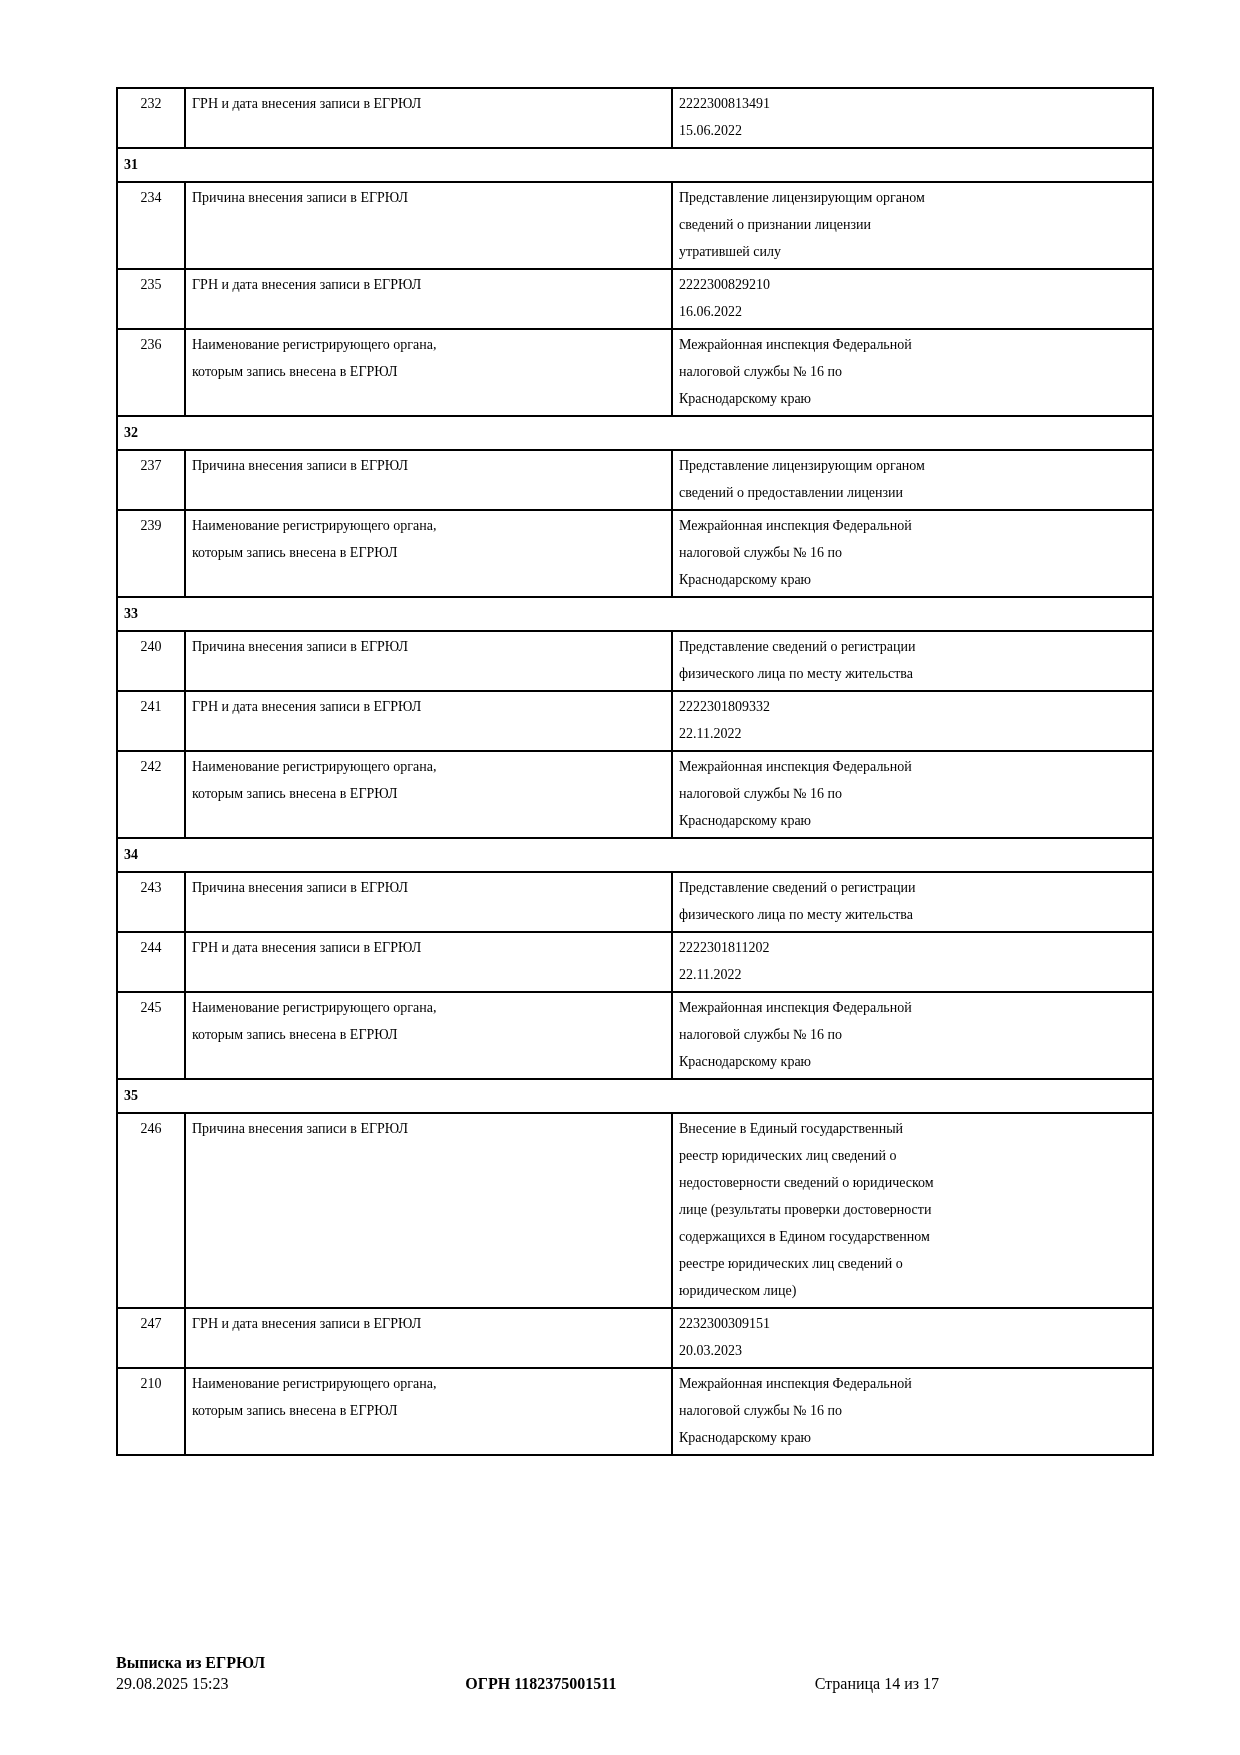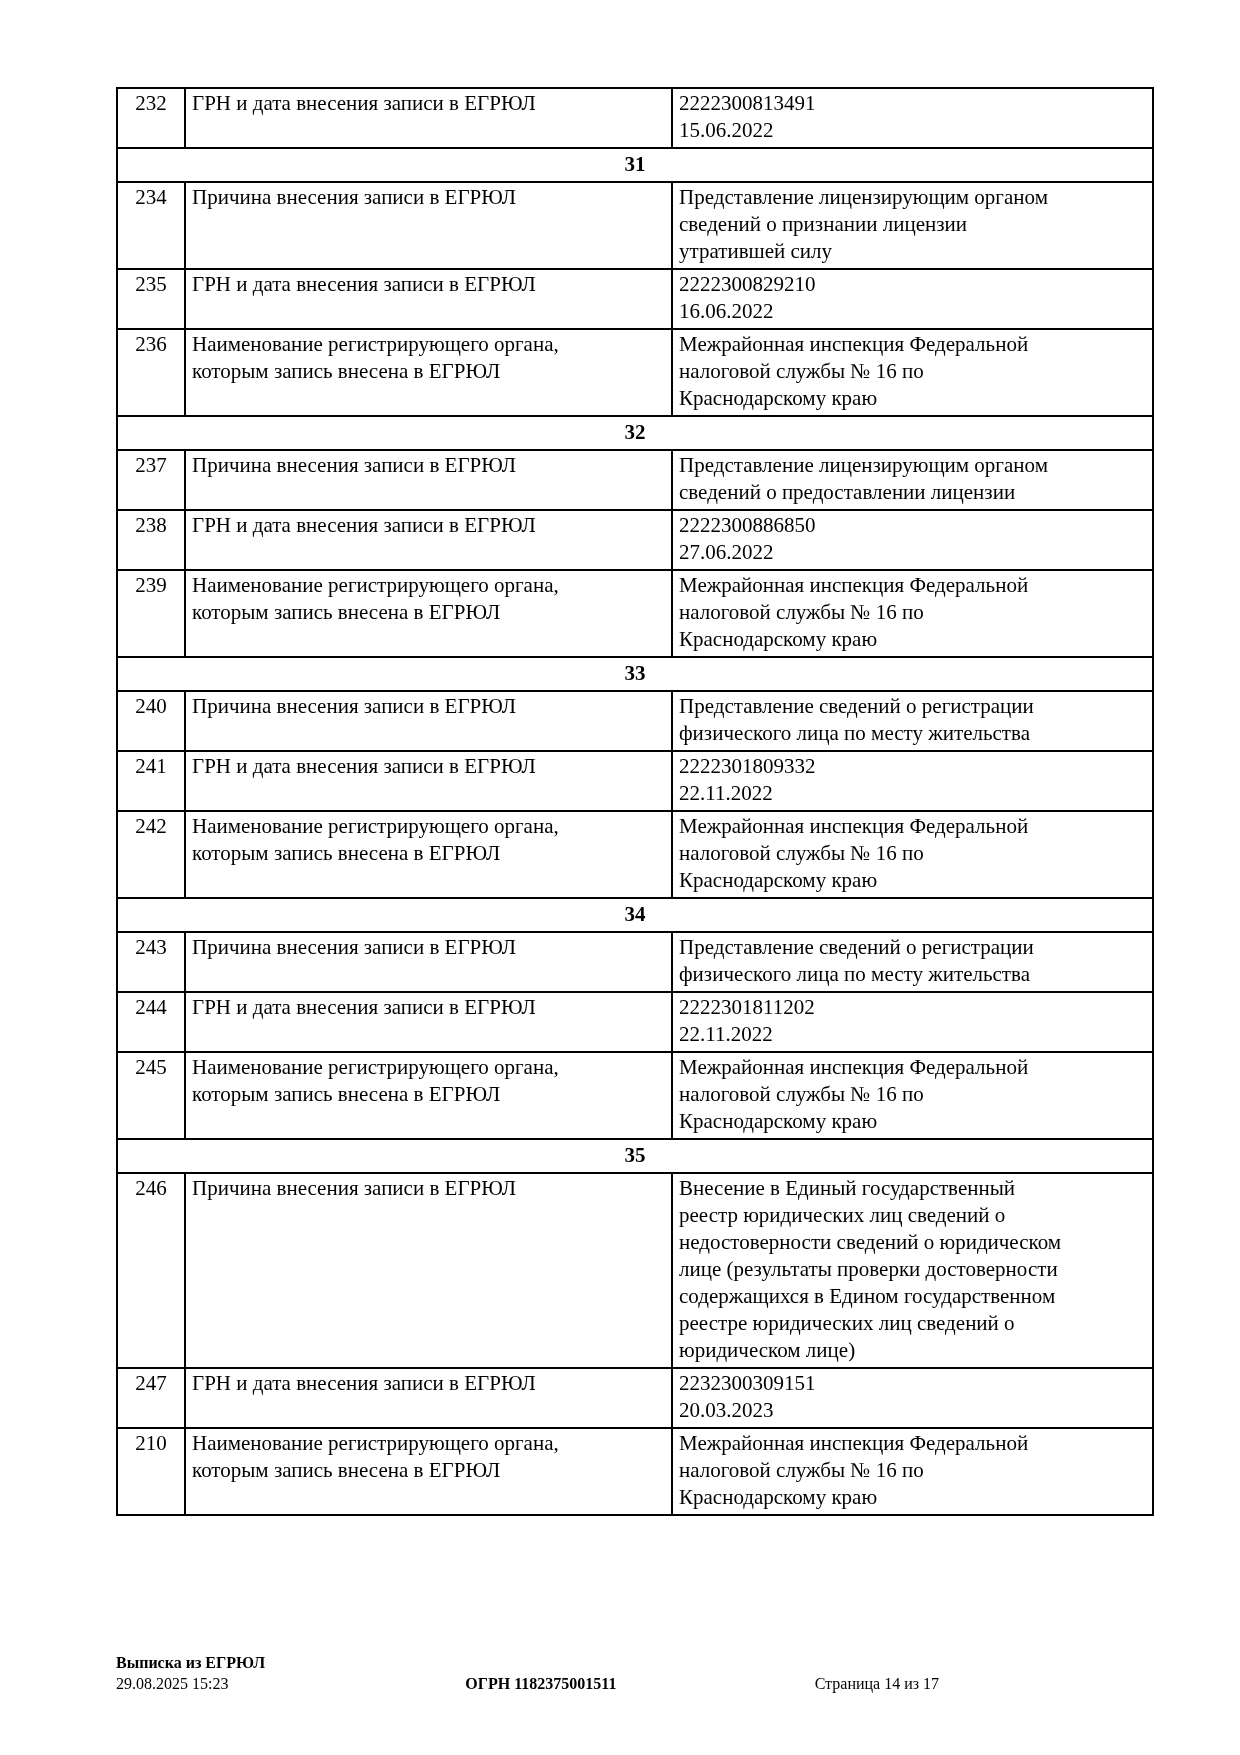--- a/index.html
+++ b/index.html
@@ -16,39 +16,38 @@
     color: #000000;
     overflow: hidden;
   }
   table.egrul {
     position: absolute;
     left: 116px;
     top: 87px;
     width: 1036px;
     border-collapse: collapse;
     table-layout: fixed;
-    font-size: 21px;
+    font-size: 14px;
     line-height: 27px;
   }
   table.egrul td {
     border: 2px solid #000000;
     vertical-align: top;
     padding: 1px 6px 3px 6px;
   }
   td.cell-num {
     text-align: center;
     padding-left: 2px;
     padding-right: 2px;
   }
   td.cell-label,
   td.cell-value {
     white-space: pre-line;
   }
   tr.section-row td {
-    text-align: center;
     font-weight: bold;
     padding-top: 2px;
     padding-bottom: 3px;
   }
   .footer {
     position: absolute;
     left: 116px;
     top: 1652px;
     width: 1048px;
     display: flex;
@@ -106,26 +105,20 @@
         <tr class="section-row">
           <td colspan="3">32</td>
         </tr>
         <tr>
           <td class="cell-num">237</td>
           <td class="cell-label">Причина внесения записи в ЕГРЮЛ</td>
           <td class="cell-value">Представление лицензирующим органом
 сведений о предоставлении лицензии</td>
         </tr>
         <tr>
-          <td class="cell-num">238</td>
-          <td class="cell-label">ГРН и дата внесения записи в ЕГРЮЛ</td>
-          <td class="cell-value">2222300886850
-27.06.2022</td>
-        </tr>
-        <tr>
           <td class="cell-num">239</td>
           <td class="cell-label">Наименование регистрирующего органа,
 которым запись внесена в ЕГРЮЛ</td>
           <td class="cell-value">Межрайонная инспекция Федеральной
 налоговой службы № 16 по
 Краснодарскому краю</td>
         </tr>
         <tr class="section-row">
           <td colspan="3">33</td>
         </tr>

